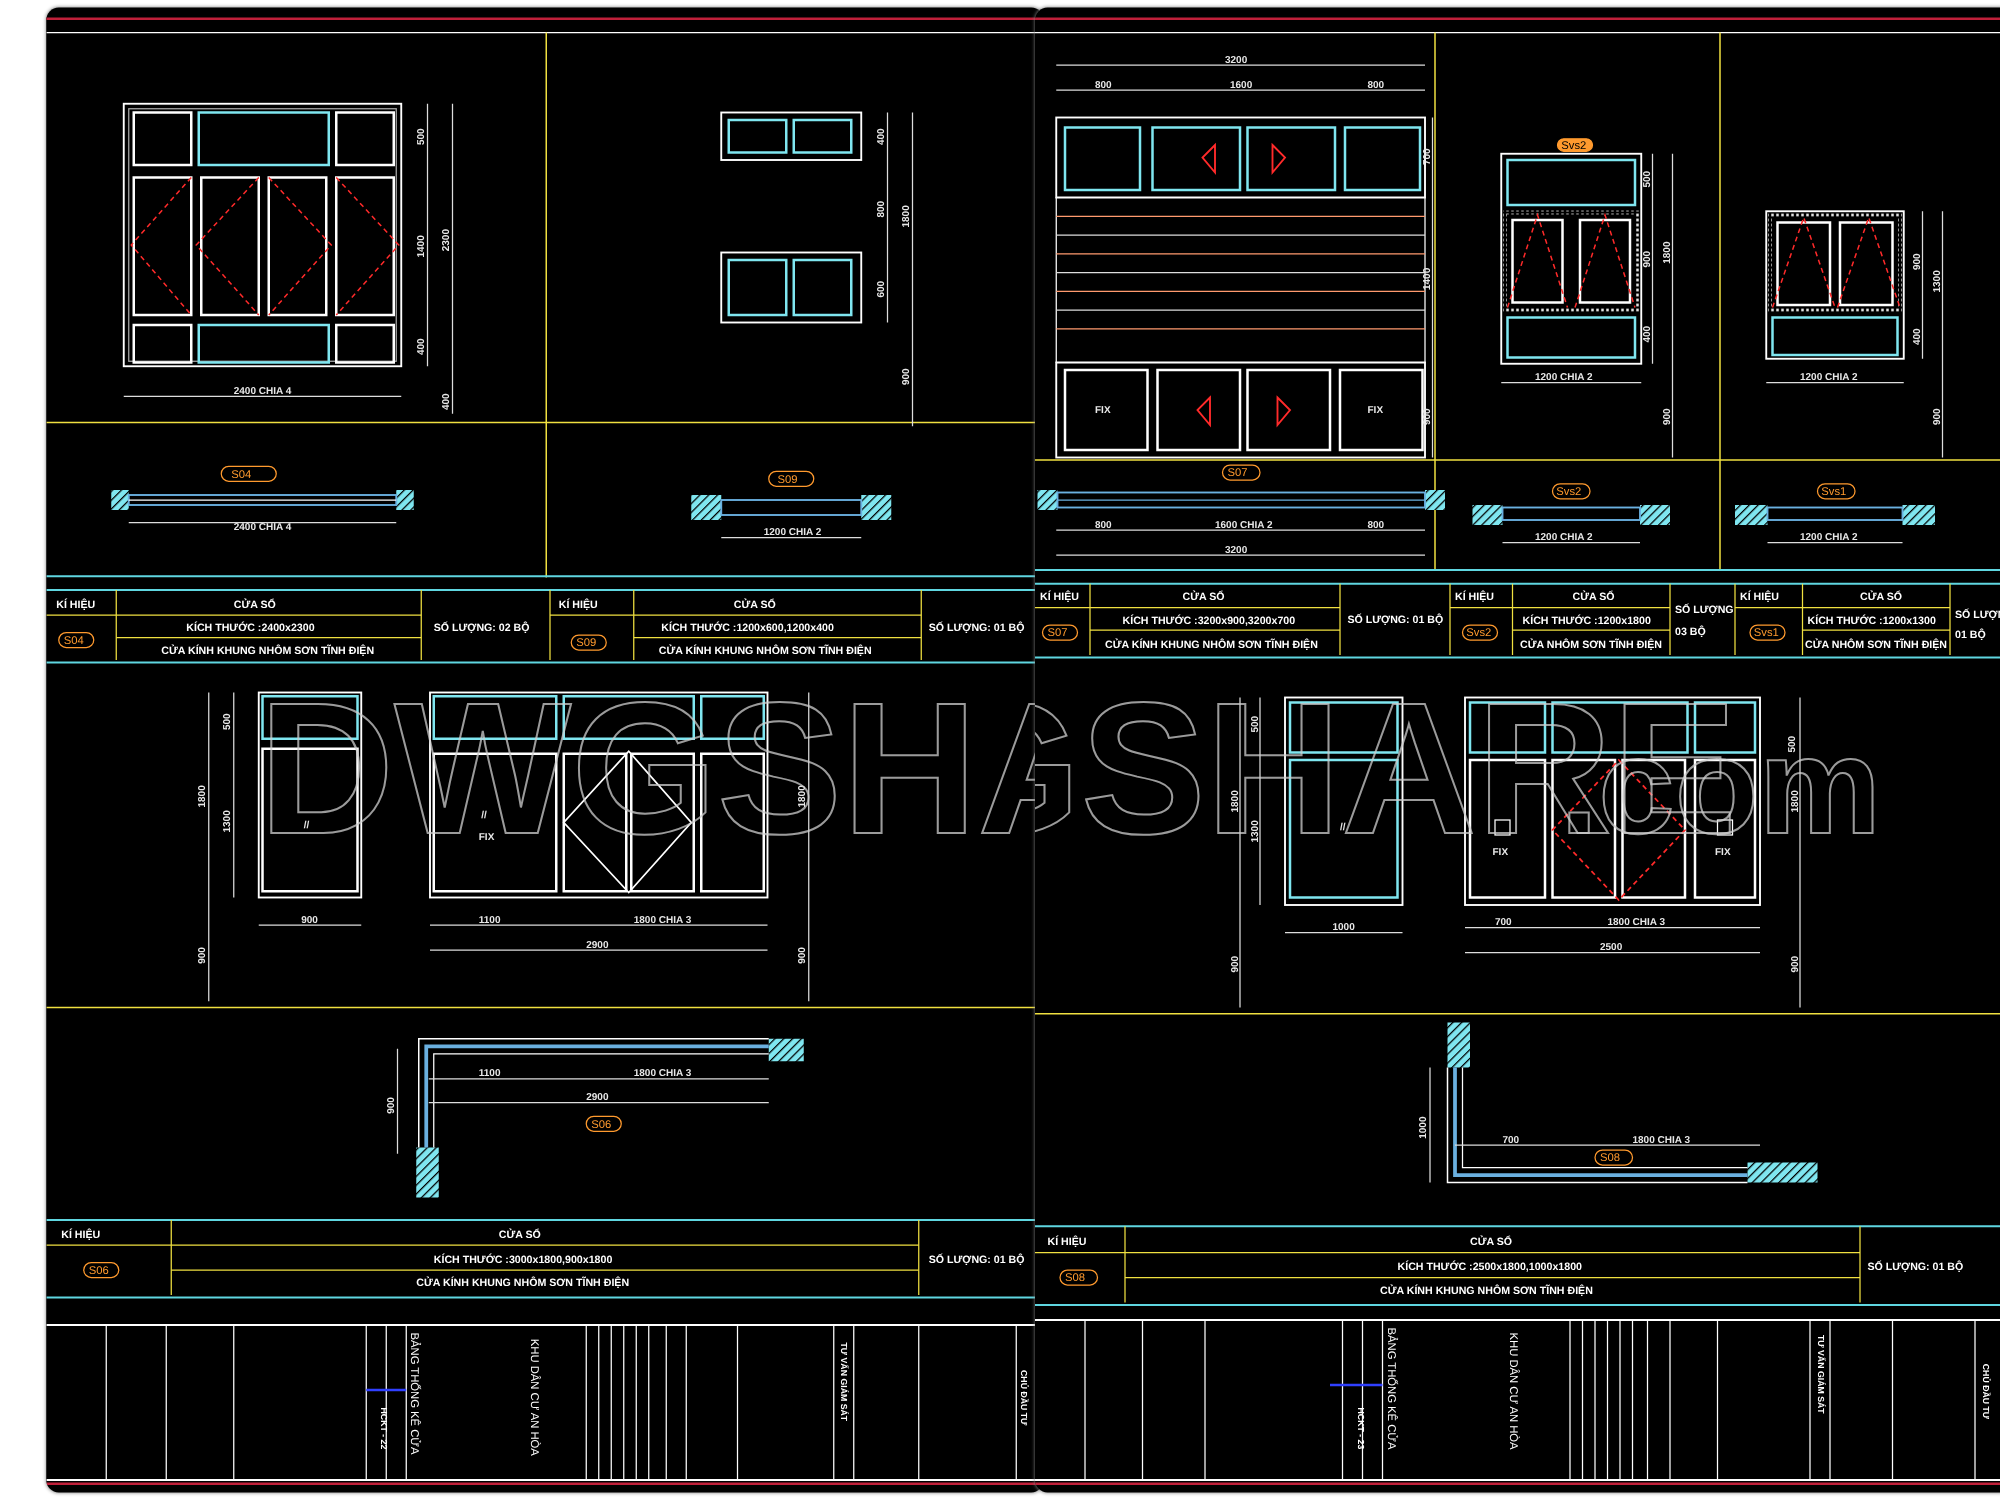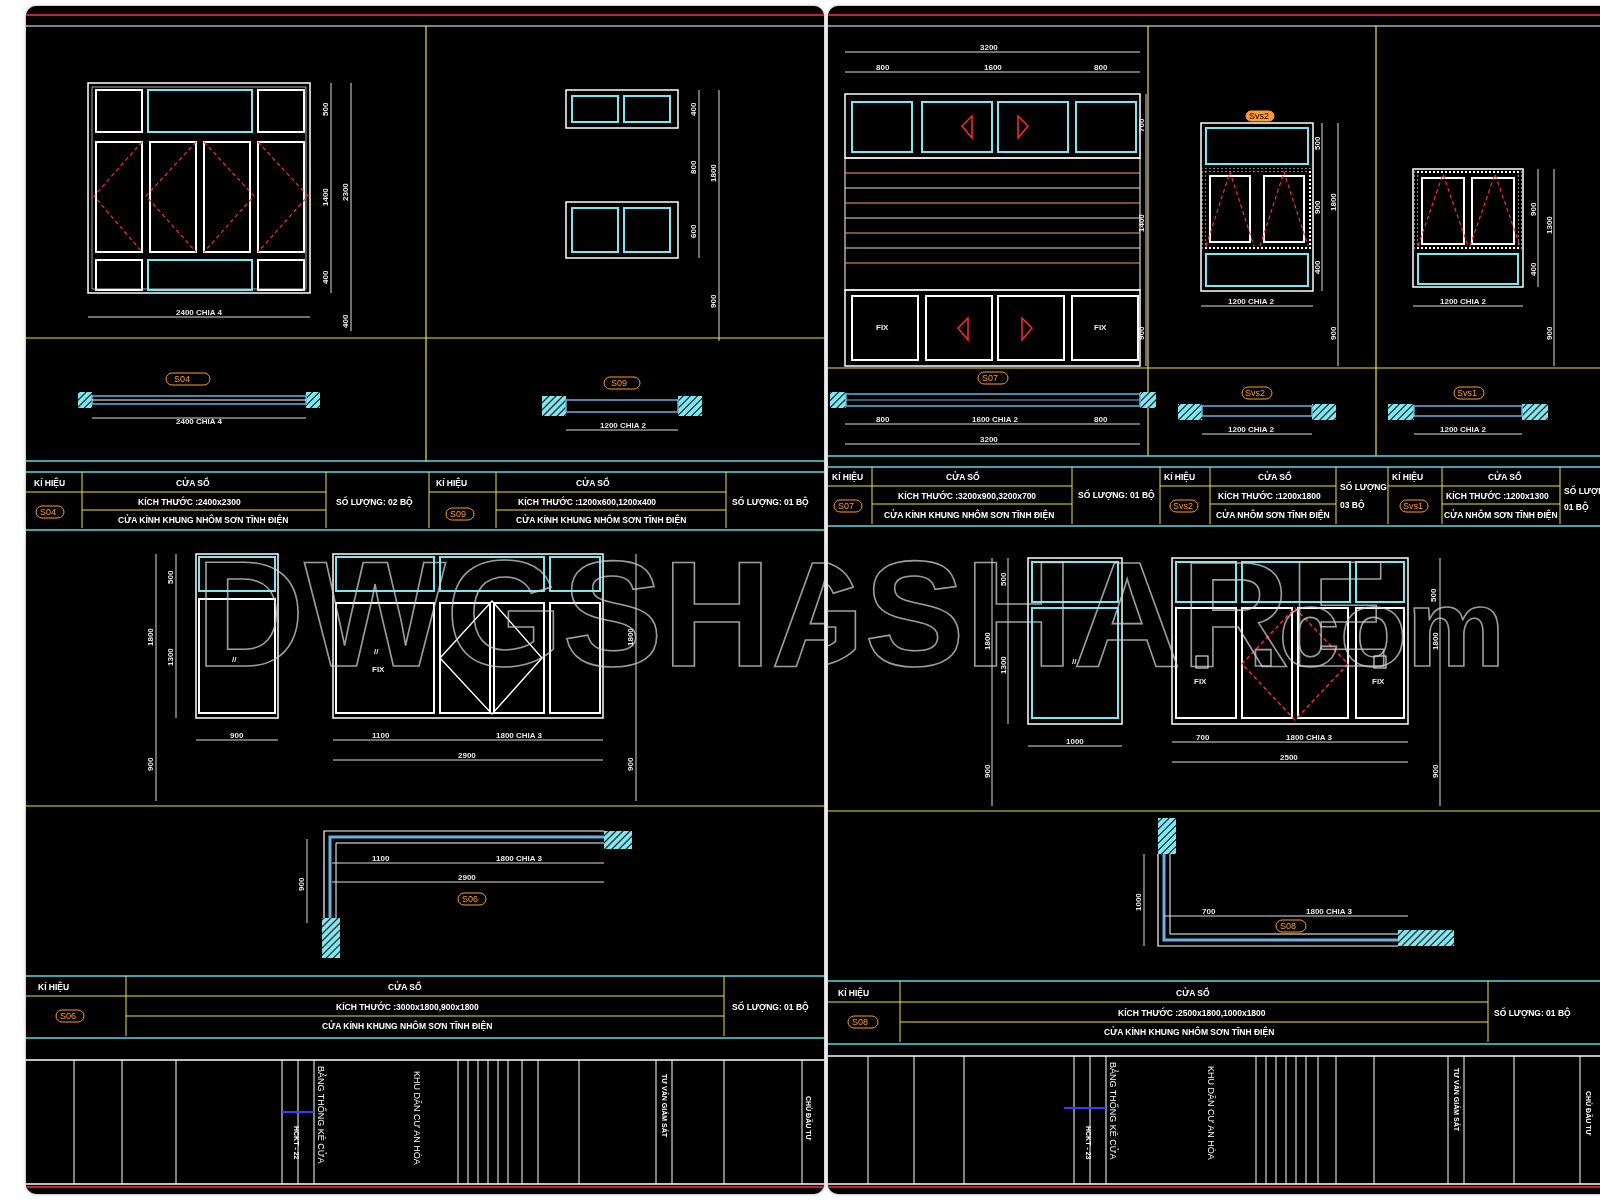--- a/index.html
+++ b/index.html
@@ -1,18 +1,18 @@
 <!DOCTYPE html>
 <html><head>
 <meta charset="utf-8">
 <style>
   html,body{margin:0;padding:0;background:#fff;}
   body{width:1600px;height:1200px;position:relative;overflow:hidden;font-family:"Liberation Sans",sans-serif;}
   .sheet{position:absolute;top:6px;height:1188px;background:#000;border-radius:10px;overflow:hidden;box-shadow:0 0 3px #888;margin-left:24px;}
-  .sheet.left{left:2px;width:798px;}
+  .sheet.left{left:13px;width:798px;}
   .sheet.right{left:804px;width:794px;}
   .sheet svg{position:absolute;left:0;top:0;}
   .dim{font-family:"Liberation Sans",sans-serif;font-weight:bold;fill:#e8e8e8;font-size:8px;}
   .tag-text{font-family:"Liberation Sans",sans-serif;fill:#ff9a2e;font-size:9px;}
   .wm{font-family:"Liberation Sans",sans-serif;font-weight:bold;fill:none;stroke:#cfcfcf;stroke-width:1.6;opacity:.75;}
   .tbl-text{font-family:"Liberation Sans",sans-serif;font-weight:bold;fill:#fff;font-size:8.5px;}
   .tb-text{font-family:"Liberation Sans",sans-serif;font-weight:bold;fill:#fff;font-size:7px;}
   .redline{position:absolute;left:0;right:0;height:2px;background:#c0203a;}
 </style>
 </head>

